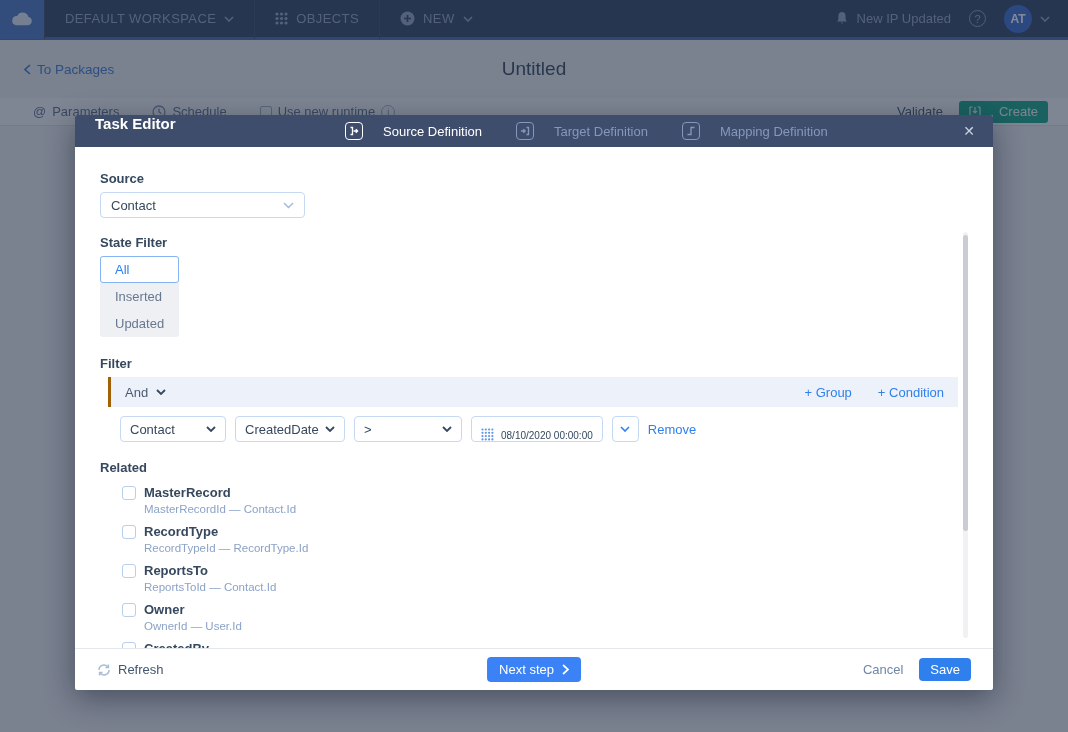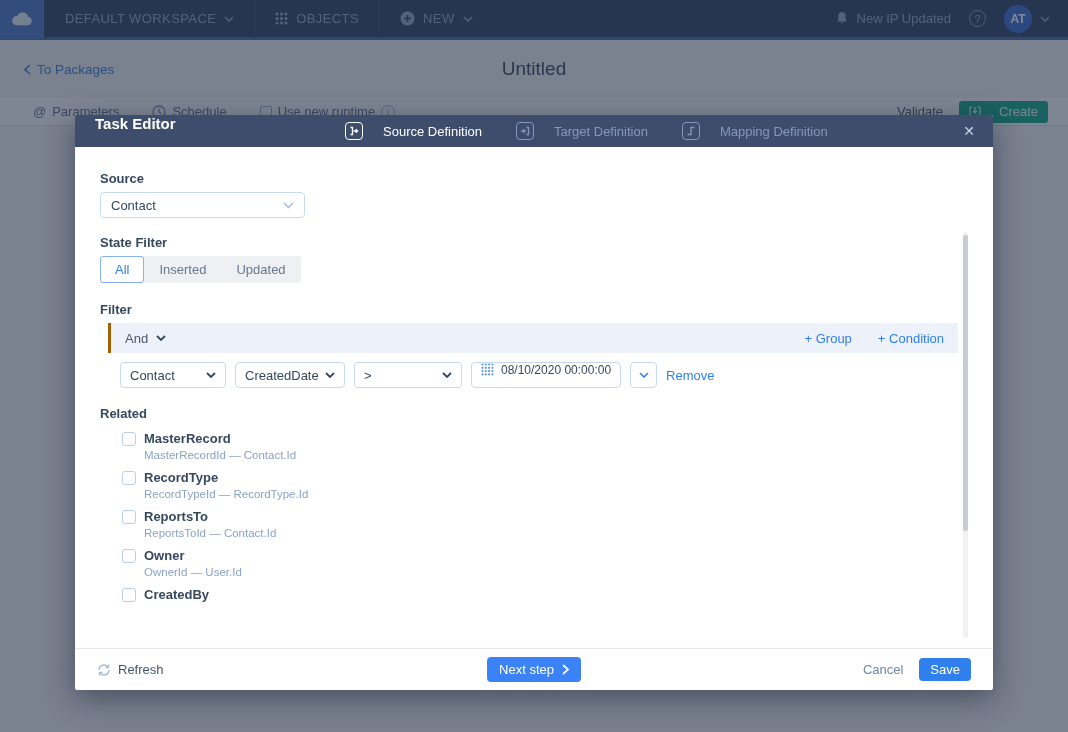--- a/index.html
+++ b/index.html
@@ -49,37 +49,37 @@
              display:flex; align-items:center; justify-content:center; cursor:pointer; }
 
   .modal-body { position:relative; height:501px; overflow:hidden; padding:24px 35px 0 25px; }
   .fld-label { font-size:13px; font-weight:bold; color:#35485e; margin-bottom:6px; }
 
   .select-box { display:flex; align-items:center; justify-content:space-between; width:205px; height:26px;
                 border:1px solid #c6d9f2; border-radius:4px; padding:0 10px; font-size:13px; color:#35485e;
                 background:#fff; cursor:pointer; margin-bottom:17px; }
   .sel-chev { color:#9db8dc; }
 
-  .segmented { display:inline-flex; background:#eef0f4; border-radius:3px; margin-bottom:19px; }
+  .segmented { display:inline-flex; background:#eef0f4; border-radius:3px; margin-bottom:19px;flex-direction:column; }
   .seg-opt { padding:5px 14px; font-size:13px; color:#67788f; border:1px solid transparent; border-radius:3px; cursor:pointer; }
   .seg-opt.selected { background:#fff; border-color:#86b3f2; color:#2f80ed; }
 
   .filter-group { margin-left:8px; }
   .filter-bar { display:flex; align-items:center; height:30px; background:#edf2fa; border-left:3px solid #a16207;
                 padding:0 14px; }
   .and-op { display:flex; align-items:center; gap:8px; font-size:13px; color:#4a5a74; cursor:pointer; }
   .bar-actions { margin-left:auto; display:flex; gap:26px; }
   .blue-link { color:#2f80ed; font-size:13px; cursor:pointer; text-decoration:none; }
 
   .cond-row { display:flex; align-items:center; gap:9px; margin:8px 0 0 12px; height:28px; }
   .cond-select { display:flex; align-items:center; justify-content:space-between; height:26px; border:1px solid #c6d9f2;
                  border-radius:4px; padding:0 9px; font-size:13px; color:#35485e; background:#fff; cursor:pointer; }
   .dark-chev { color:#35485e; }
-  .date-input { display:flex; align-items:flex-start; gap:7px; height:26px; border:1px solid #c6d9f2; border-radius:4px;
-                padding:0 9px; font-size:12px; color:#35485e; background:#fff; cursor:text; }
+  .date-input { display:flex; align-items:flex-end; gap:7px; height:26px; border:1px solid #c6d9f2; border-radius:4px;
+                padding:0 9px; font-size:10px; color:#35485e; background:#fff; cursor:text; }
   .mini-drop { width:27px; height:26px; border:1px solid #c6d9f2; border-radius:4px; display:flex; align-items:center;
                justify-content:center; color:#2f80ed; cursor:pointer; background:#fff; }
 
   .filter-section { margin-bottom:17px; }
   .related-list { margin:10px 0 0 22px; }
   .rel-item { margin-bottom:9px; }
   .rel-head { display:flex; align-items:center; gap:8px; }
   .checkbox { width:14px; height:14px; border:1.3px solid #b9cfec; border-radius:3px; background:#fff; cursor:pointer; flex:none; }
   .rel-name { font-size:13px; font-weight:bold; color:#35485e; }
   .rel-sub { font-size:11.5px; color:#8ba3c7; margin:3px 0 0 22px; min-height:2px; }

